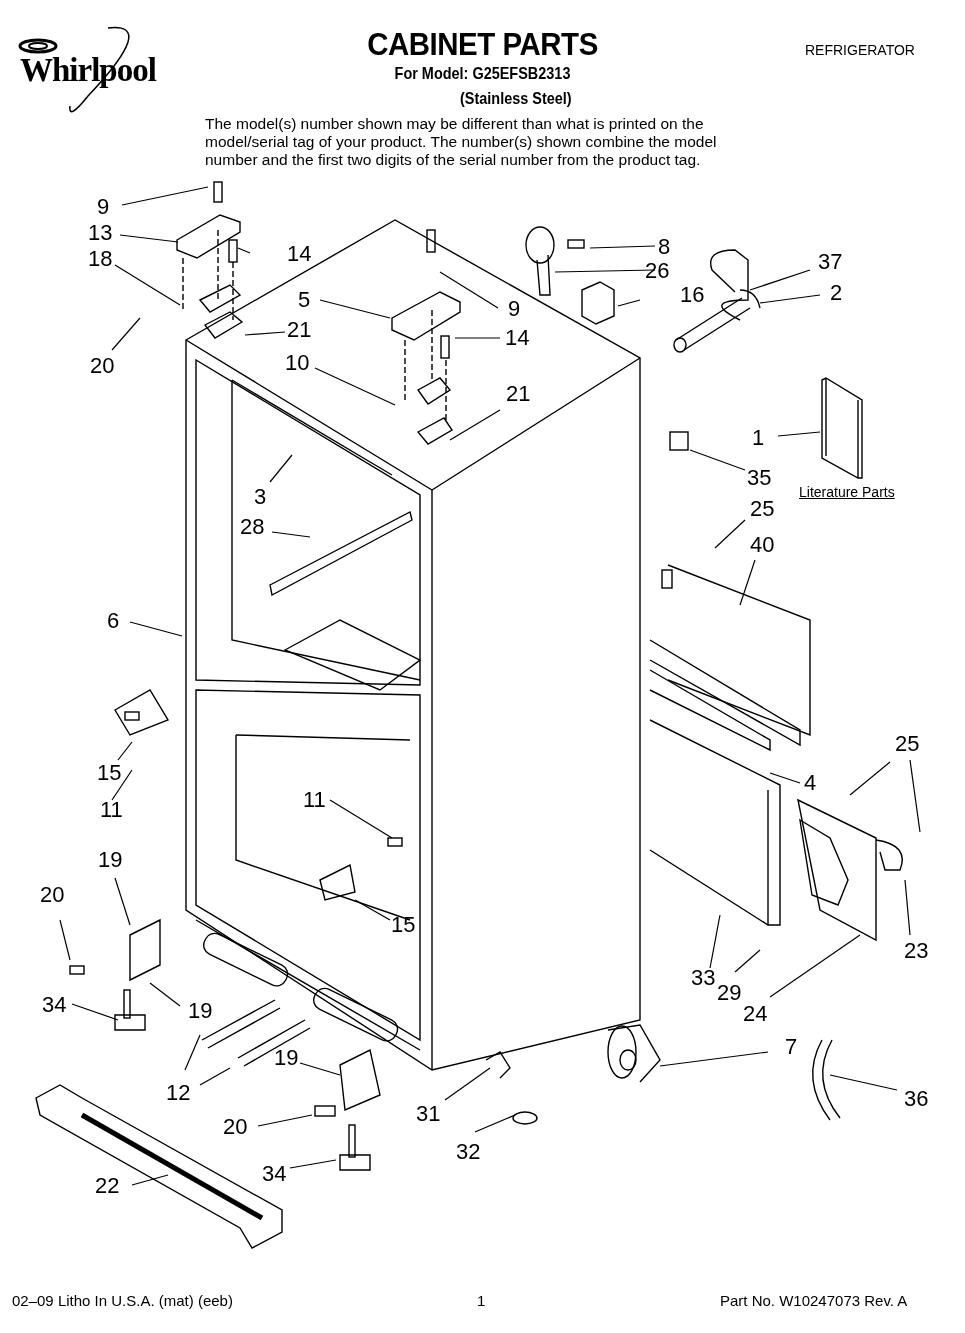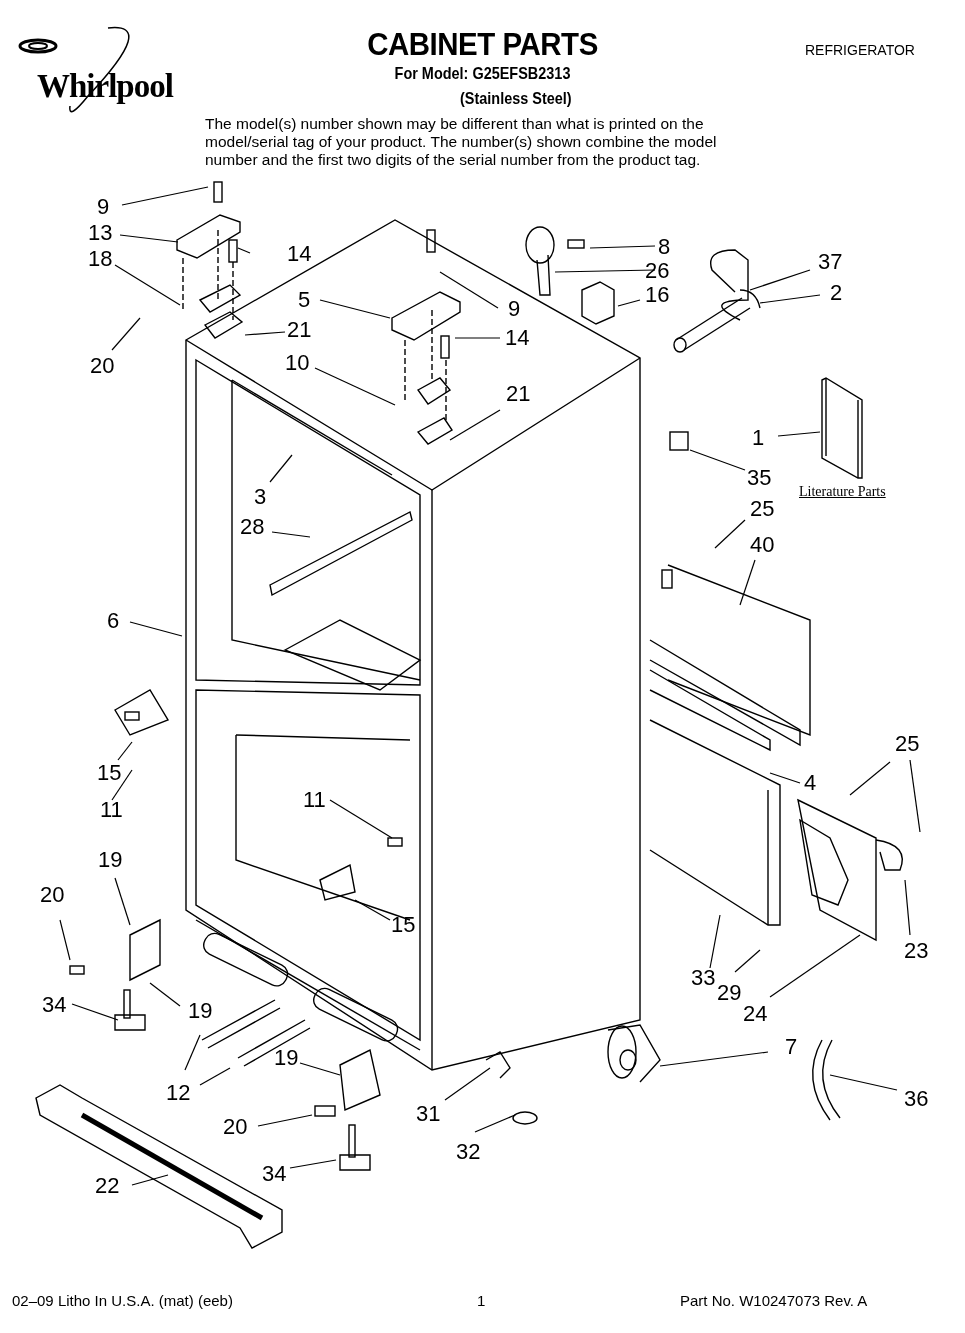--- a/index.html
+++ b/index.html
@@ -1,29 +1,29 @@
 <!DOCTYPE html>
 <html><head>
 <meta charset="utf-8">
 <style>
   html, body { margin:0; padding:0; background:#ffffff; }
   body { width:965px; height:1333px; position:relative; overflow:hidden; font-family:"Liberation Sans", sans-serif; color:#000; }
   .abs { position:absolute; }
   .logo { left:8px; top:26px; width:190px; height:90px; }
-  .logo-word { position:absolute; left:12px; top:42px; font-family:"Liberation Serif", serif; font-weight:bold; font-size:33px; letter-spacing:-1px;margin-left:17px; }
+  .logo-word { position:absolute; left:12px; top:26px; font-family:"Liberation Serif", serif; font-weight:bold; font-size:33px; letter-spacing:-1px; }
   .title { left:0; width:965px; top:26px; text-align:center; font-size:32px; font-weight:bold; transform:scaleX(0.92); letter-spacing:-0.5px; }
   .model { left:0; width:965px; top:64px; text-align:center; font-size:17px; font-weight:bold; transform:scaleX(0.85); }
   .variant { left:460px; top:89px; font-size:17px; font-weight:bold; transform:scaleX(0.85); transform-origin:left; }
   .category { left:805px; top:42px; font-size:14px; }
   .note { left:205px; top:115px; width:560px; font-size:15.5px; line-height:18px; }
   .footer-left { left:12px; top:1292px; font-size:15px; }
   .footer-center { left:477px; top:1292px; font-size:15px; }
-  .footer-right { left:680px; top:1292px; font-size:15px; }
+  .footer-right { left:720px; top:1292px; font-size:15px; }
   .callout { position:absolute; font-size:22px; line-height:22px; }
-  .lit { left:799px; top:484px; font-size:14px; text-decoration:underline;font-family:Liberation Serif, serif; }
+  .lit { left:799px; top:484px; font-size:14px; text-decoration:underline; }
   svg.diagram { position:absolute; left:0; top:0; }
 </style>
 </head>
 <body>
 
 <div class="abs logo">
   <svg width="190" height="90">
     <ellipse cx="30" cy="20" rx="18" ry="6" fill="none" stroke="#000" stroke-width="3"></ellipse>
     <ellipse cx="30" cy="20" rx="9" ry="3" fill="none" stroke="#000" stroke-width="2"></ellipse>
     <path d="M100 2 Q 150 -4 80 70 Q 60 95 62 80" fill="none" stroke="#000" stroke-width="1.5"></path>
@@ -187,21 +187,21 @@
 <div class="callout" style="left:287px;top:243px">14</div>
 <div class="callout" style="left:90px;top:355px">20</div>
 <div class="callout" style="left:298px;top:289px">5</div>
 <div class="callout" style="left:287px;top:319px">21</div>
 <div class="callout" style="left:508px;top:298px">9</div>
 <div class="callout" style="left:505px;top:327px">14</div>
 <div class="callout" style="left:285px;top:352px">10</div>
 <div class="callout" style="left:506px;top:383px">21</div>
 <div class="callout" style="left:658px;top:236px">8</div>
 <div class="callout" style="left:645px;top:260px">26</div>
-<div class="callout" style="left:645px;top:284px">16</div>
+<div class="callout" style="left:680px;top:284px">16</div>
 <div class="callout" style="left:818px;top:251px">37</div>
 <div class="callout" style="left:830px;top:282px">2</div>
 <div class="callout" style="left:752px;top:427px">1</div>
 <div class="callout" style="left:747px;top:467px">35</div>
 <div class="callout" style="left:750px;top:498px">25</div>
 <div class="callout" style="left:750px;top:534px">40</div>
 <div class="callout" style="left:254px;top:486px">3</div>
 <div class="callout" style="left:240px;top:516px">28</div>
 <div class="callout" style="left:107px;top:610px">6</div>
 <div class="callout" style="left:97px;top:762px">15</div>

